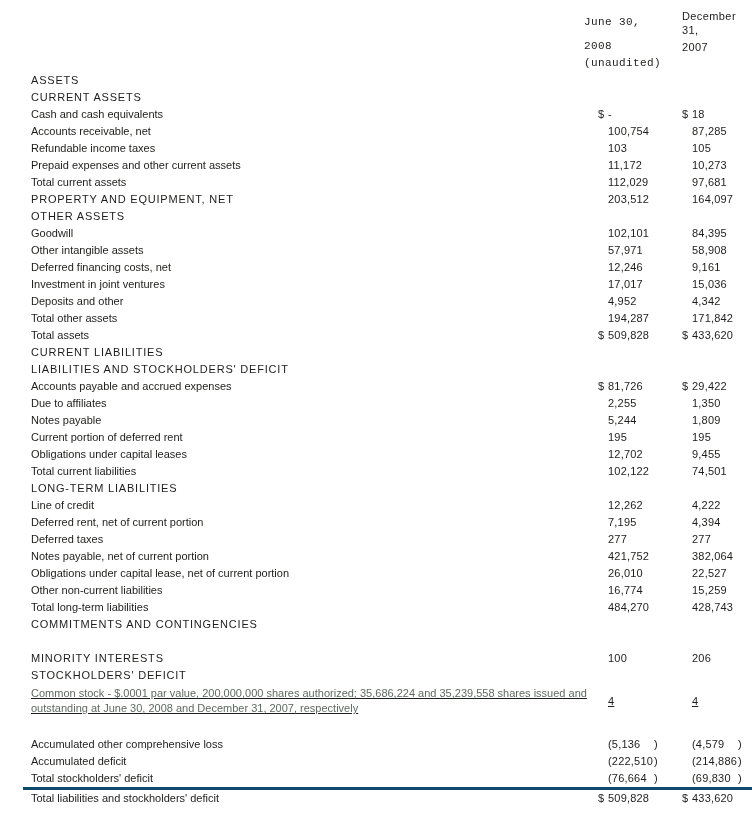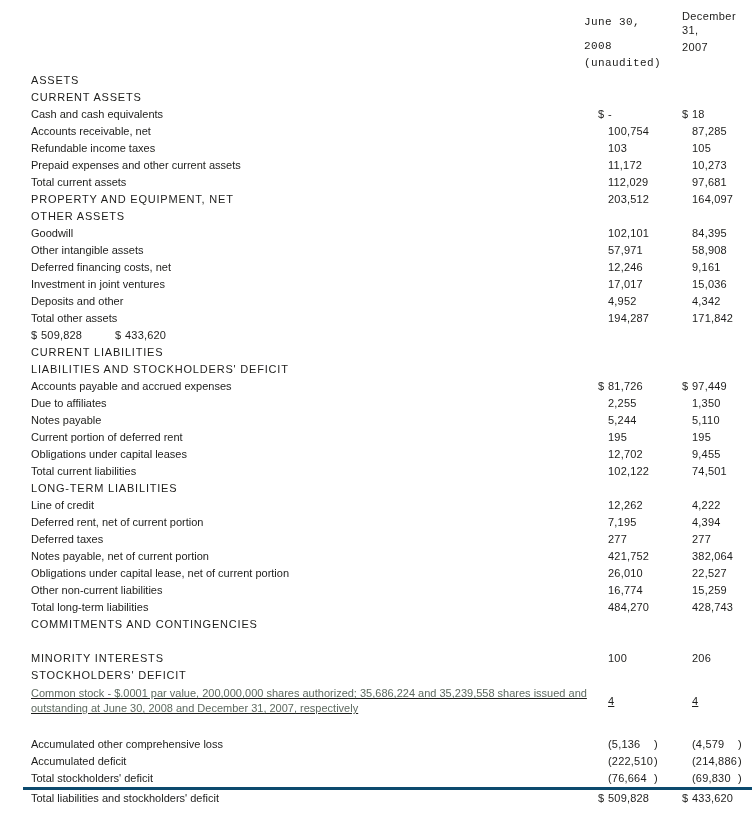--- a/index.html
+++ b/index.html
@@ -273,20 +273,21 @@
         <span class="val">194,287</span>
         <span class="pr"></span>
       </div>
       <div class="c c2">
         <span class="cur"></span>
         <span class="val">171,842</span>
         <span class="pr"></span>
       </div>
     </div>
     <div class="row item">
+      <div class="lbl">Total assets</div>
       <div class="c c1">
         <span class="cur">$</span>
         <span class="val">509,828</span>
         <span class="pr"></span>
       </div>
       <div class="c c2">
         <span class="cur">$</span>
         <span class="val">433,620</span>
         <span class="pr"></span>
       </div>
@@ -319,21 +320,21 @@
     </div>
     <div class="row item">
       <div class="lbl">Accounts payable and accrued expenses</div>
       <div class="c c1">
         <span class="cur">$</span>
         <span class="val">81,726</span>
         <span class="pr"></span>
       </div>
       <div class="c c2">
         <span class="cur">$</span>
-        <span class="val">97,449</span>
+        <span class="val">29,422</span>
         <span class="pr"></span>
       </div>
     </div>
     <div class="row item">
       <div class="lbl">Due to affiliates</div>
       <div class="c c1">
         <span class="cur"></span>
         <span class="val">2,255</span>
         <span class="pr"></span>
       </div>
@@ -345,21 +346,21 @@
     </div>
     <div class="row item">
       <div class="lbl">Notes payable</div>
       <div class="c c1">
         <span class="cur"></span>
         <span class="val">5,244</span>
         <span class="pr"></span>
       </div>
       <div class="c c2">
         <span class="cur"></span>
-        <span class="val">5,110</span>
+        <span class="val">1,809</span>
         <span class="pr"></span>
       </div>
     </div>
     <div class="row item">
       <div class="lbl">Current portion of deferred rent</div>
       <div class="c c1">
         <span class="cur"></span>
         <span class="val">195</span>
         <span class="pr"></span>
       </div>

